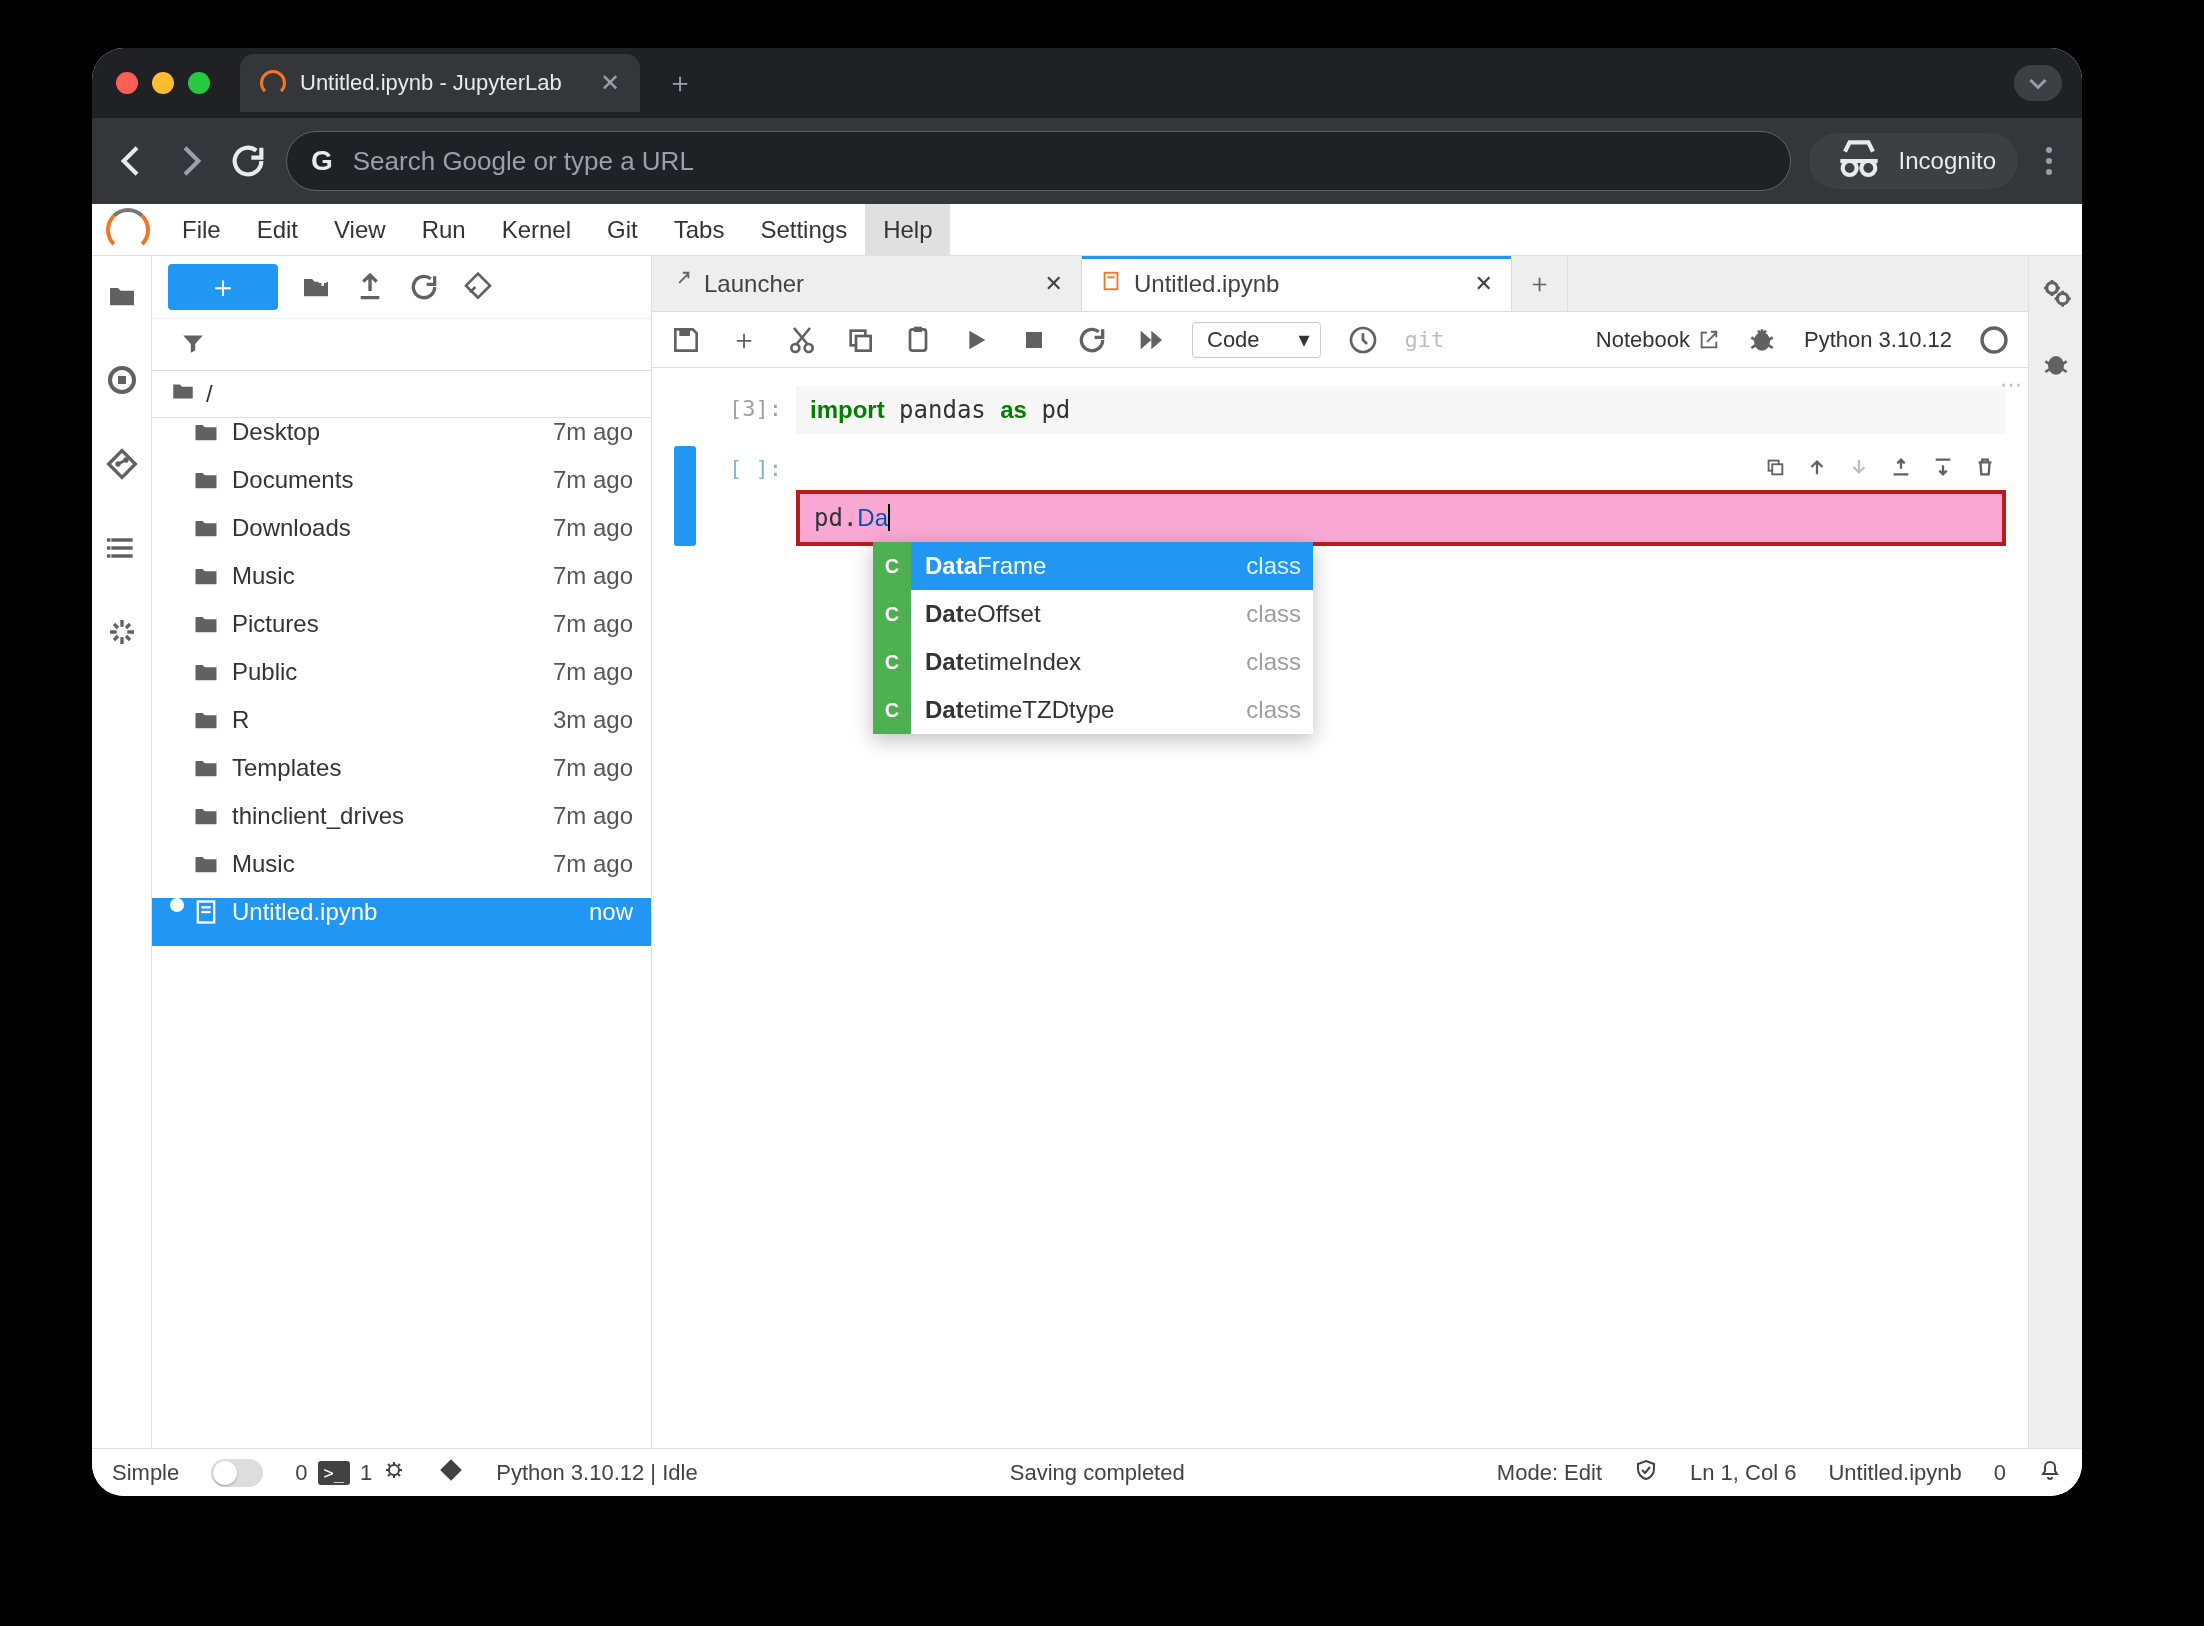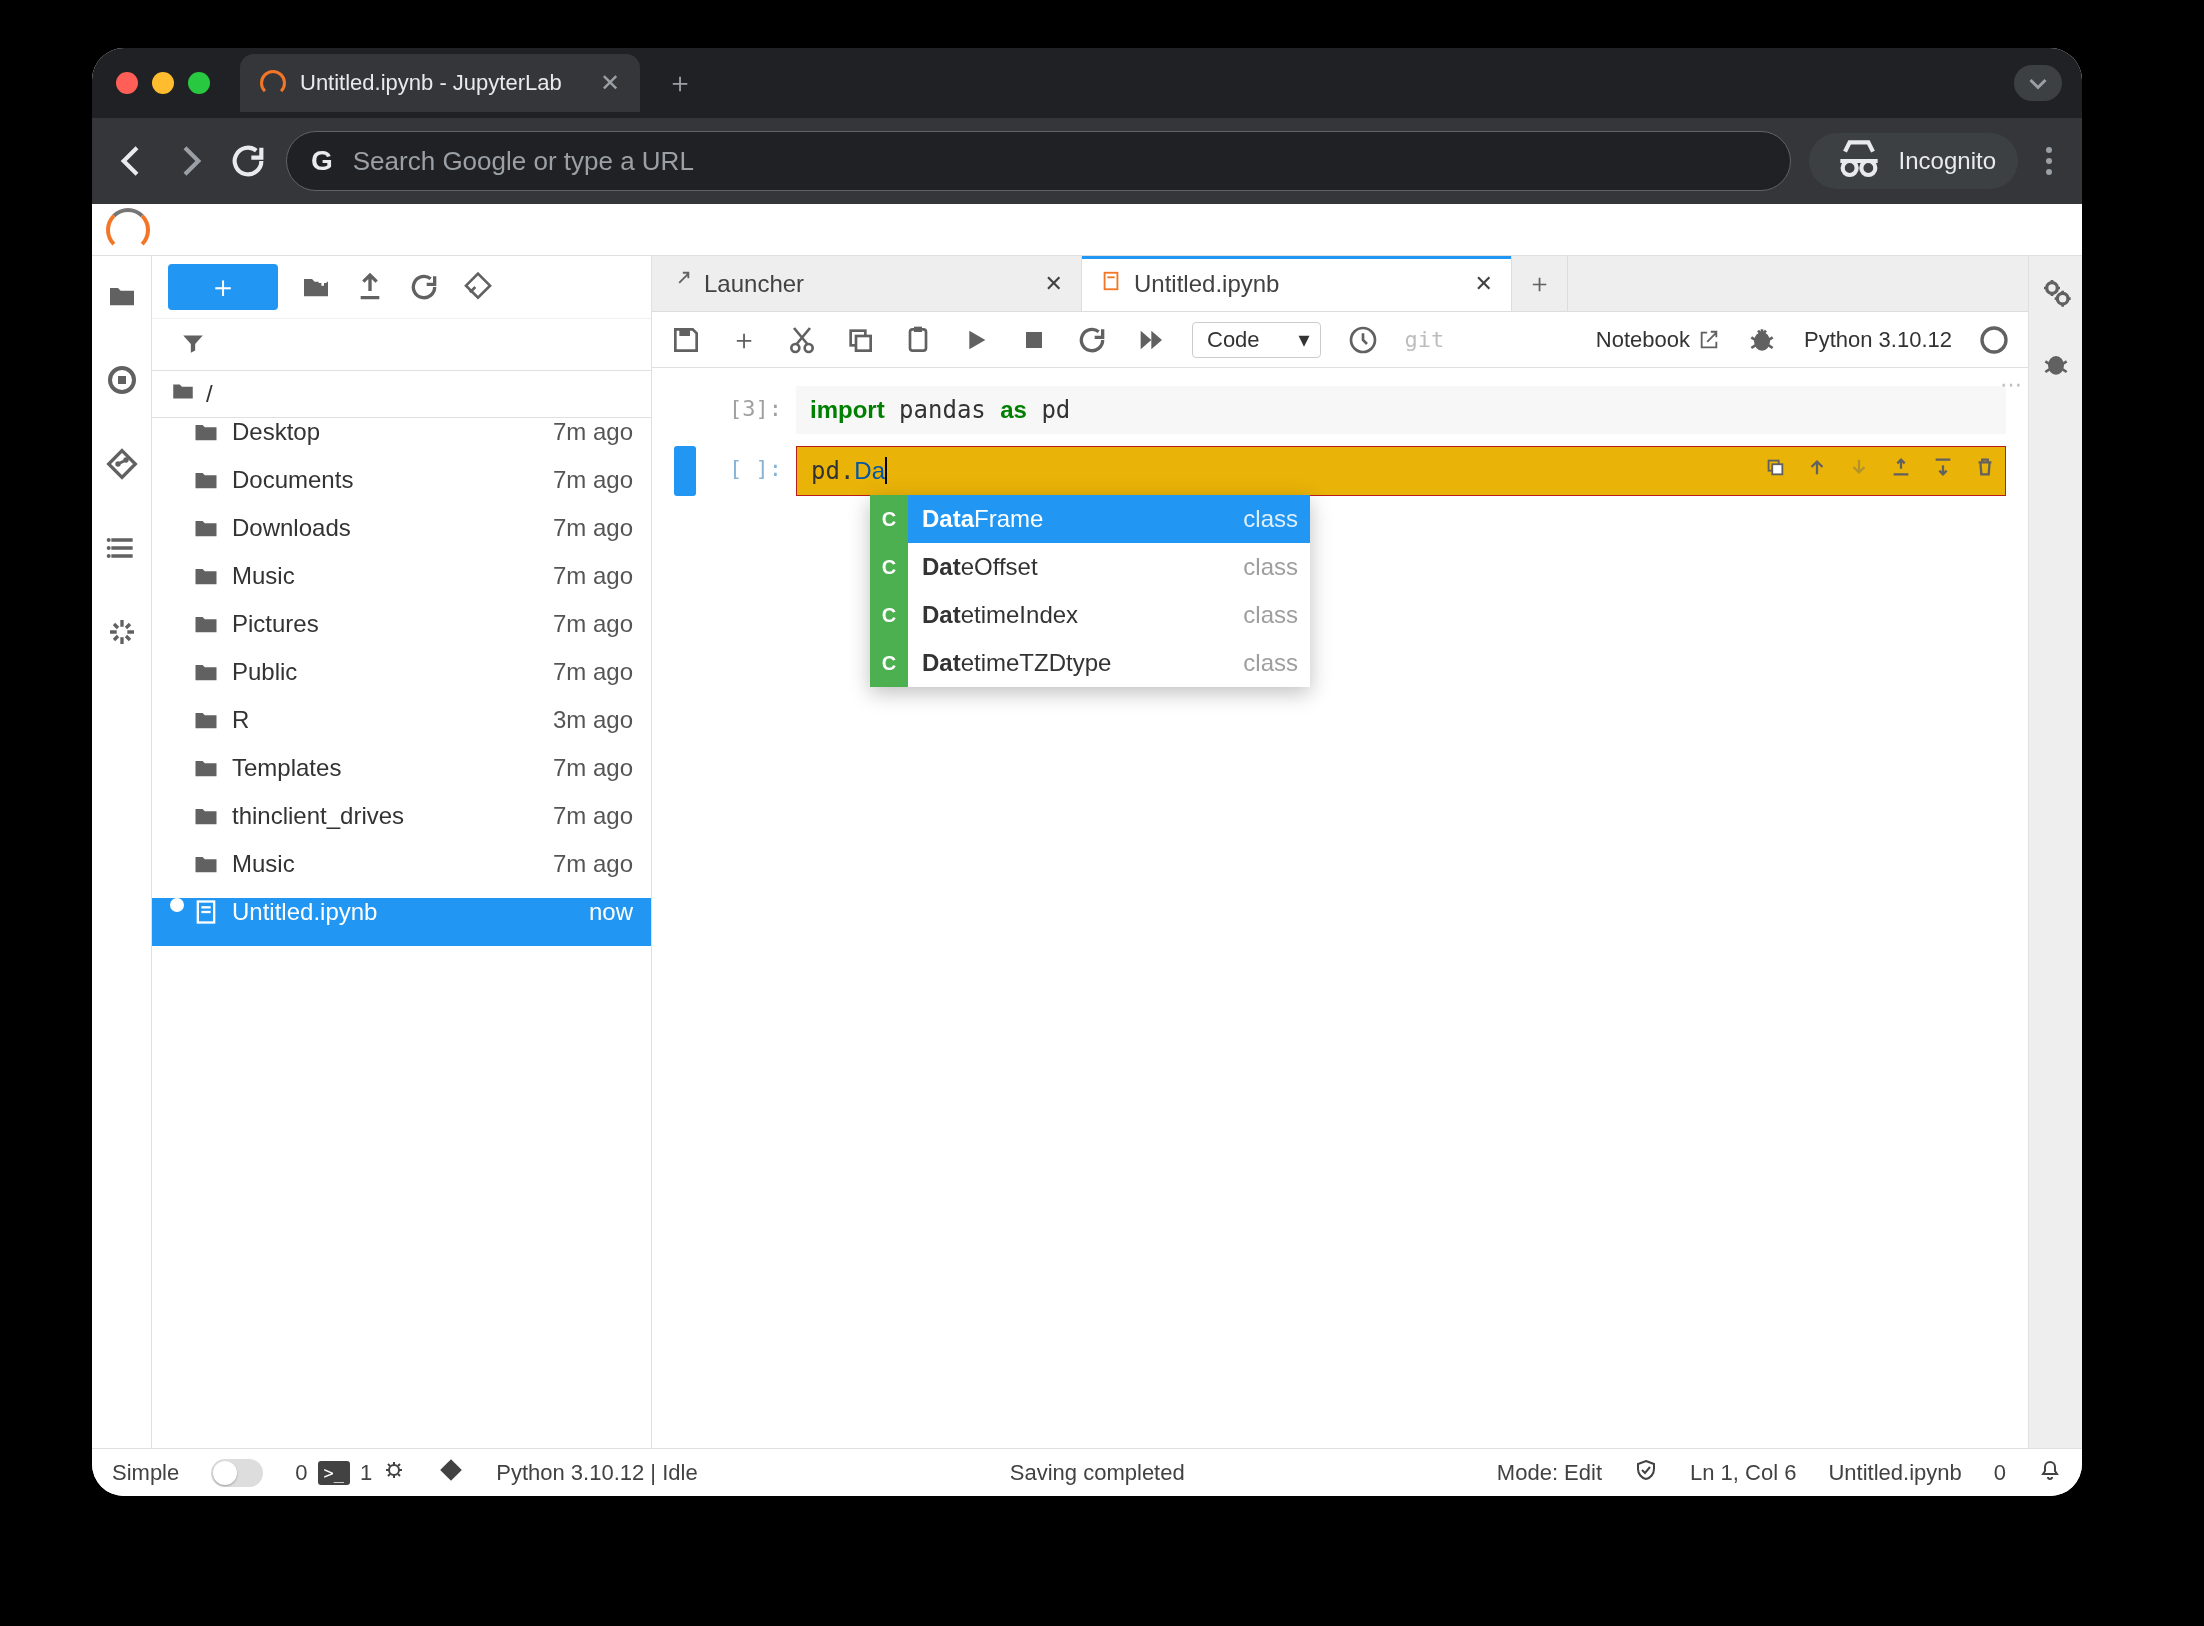--- a/index.html
+++ b/index.html
@@ -71,21 +71,21 @@
 .nb-toolbar .sel::after { content:"▾"; position:absolute; right: 10px; }
 .nb-toolbar .nblabel { font-size: 22px; color:#333; display:flex; align-items:center; gap:8px; }
 
 .nb-area { flex:1; background:#fff; overflow:auto; padding: 18px 22px; position:relative; }
 .cell { display:flex; margin-bottom: 12px; position:relative; }
 .gutter { width: 22px; background: transparent; border-radius: 3px; }
 .cell.active .gutter { background:#2196f3; }
 .prompt { width: 100px; text-align:right; padding-right: 14px; padding-top: 10px; font-family: "Menlo","Consolas",monospace; font-size: 22px; color:#8ab4d6; }
 .cell.run .prompt { color:#a0a0a0; }
 .code { flex:1; background:#f7f7f7; border-radius:0px; padding: 10px 14px; font-family: "Menlo","Consolas",monospace; font-size: 24px; white-space:pre; color:#333; }
-.cell.active .code { background:#eab308; border: 1px solid #b91c1c; }
+.cell.active .code { background:#f9a8d4; border: 4px solid #b91c1c; margin-top: 44px; }
 .code .kw { color:#008000; font-weight: bold; }
 .code .typed { color:#0055aa; }
 .cell-tools { position:absolute; right: 10px; top: 8px; display:flex; gap: 20px; color:#616161; }
 
 .completion { position:absolute; left: 73px; top: 48px; width: 440px; background:#fff; box-shadow: 0 6px 20px rgba(0,0,0,0.25); font-family: "Menlo","Consolas",monospace; font-size: 24px; }
 .comp-row { display:flex; align-items:center; height: 48px; }
 .comp-row.sel { background:#2196f3; color:#fff; }
 .comp-badge { width: 38px; height: 100%; background:#4caf50; color:#fff; display:flex; align-items:center; justify-content:center; font-weight:600; font-size:20px; }
 .comp-label { padding-left: 14px; flex:1; }
 .comp-label b { font-weight:700; }
@@ -158,20 +158,31 @@
           <span></span>
           <span></span>
           <span></span>
         </div>
     </div>
   </div>
 
   <div class="app">
     <div class="menubar">
       <div class="jlogo"></div>
+      <div id="menubar-items" style="display: flex; height: 100%;">
+          <div class="mi">File</div>
+          <div class="mi">Edit</div>
+          <div class="mi">View</div>
+          <div class="mi">Run</div>
+          <div class="mi">Kernel</div>
+          <div class="mi">Git</div>
+          <div class="mi">Tabs</div>
+          <div class="mi">Settings</div>
+          <div class="mi hover">Help</div>
+        </div>
     </div>
 
     <div class="app-body">
 
       <div class="left-rail">
         <div class="rail-ic">
             <svg viewBox="0 0 24 24">
               <path d="M3 6h6l2 2h10v11H3z" fill="#616161"></path>
             </svg>
           </div>

